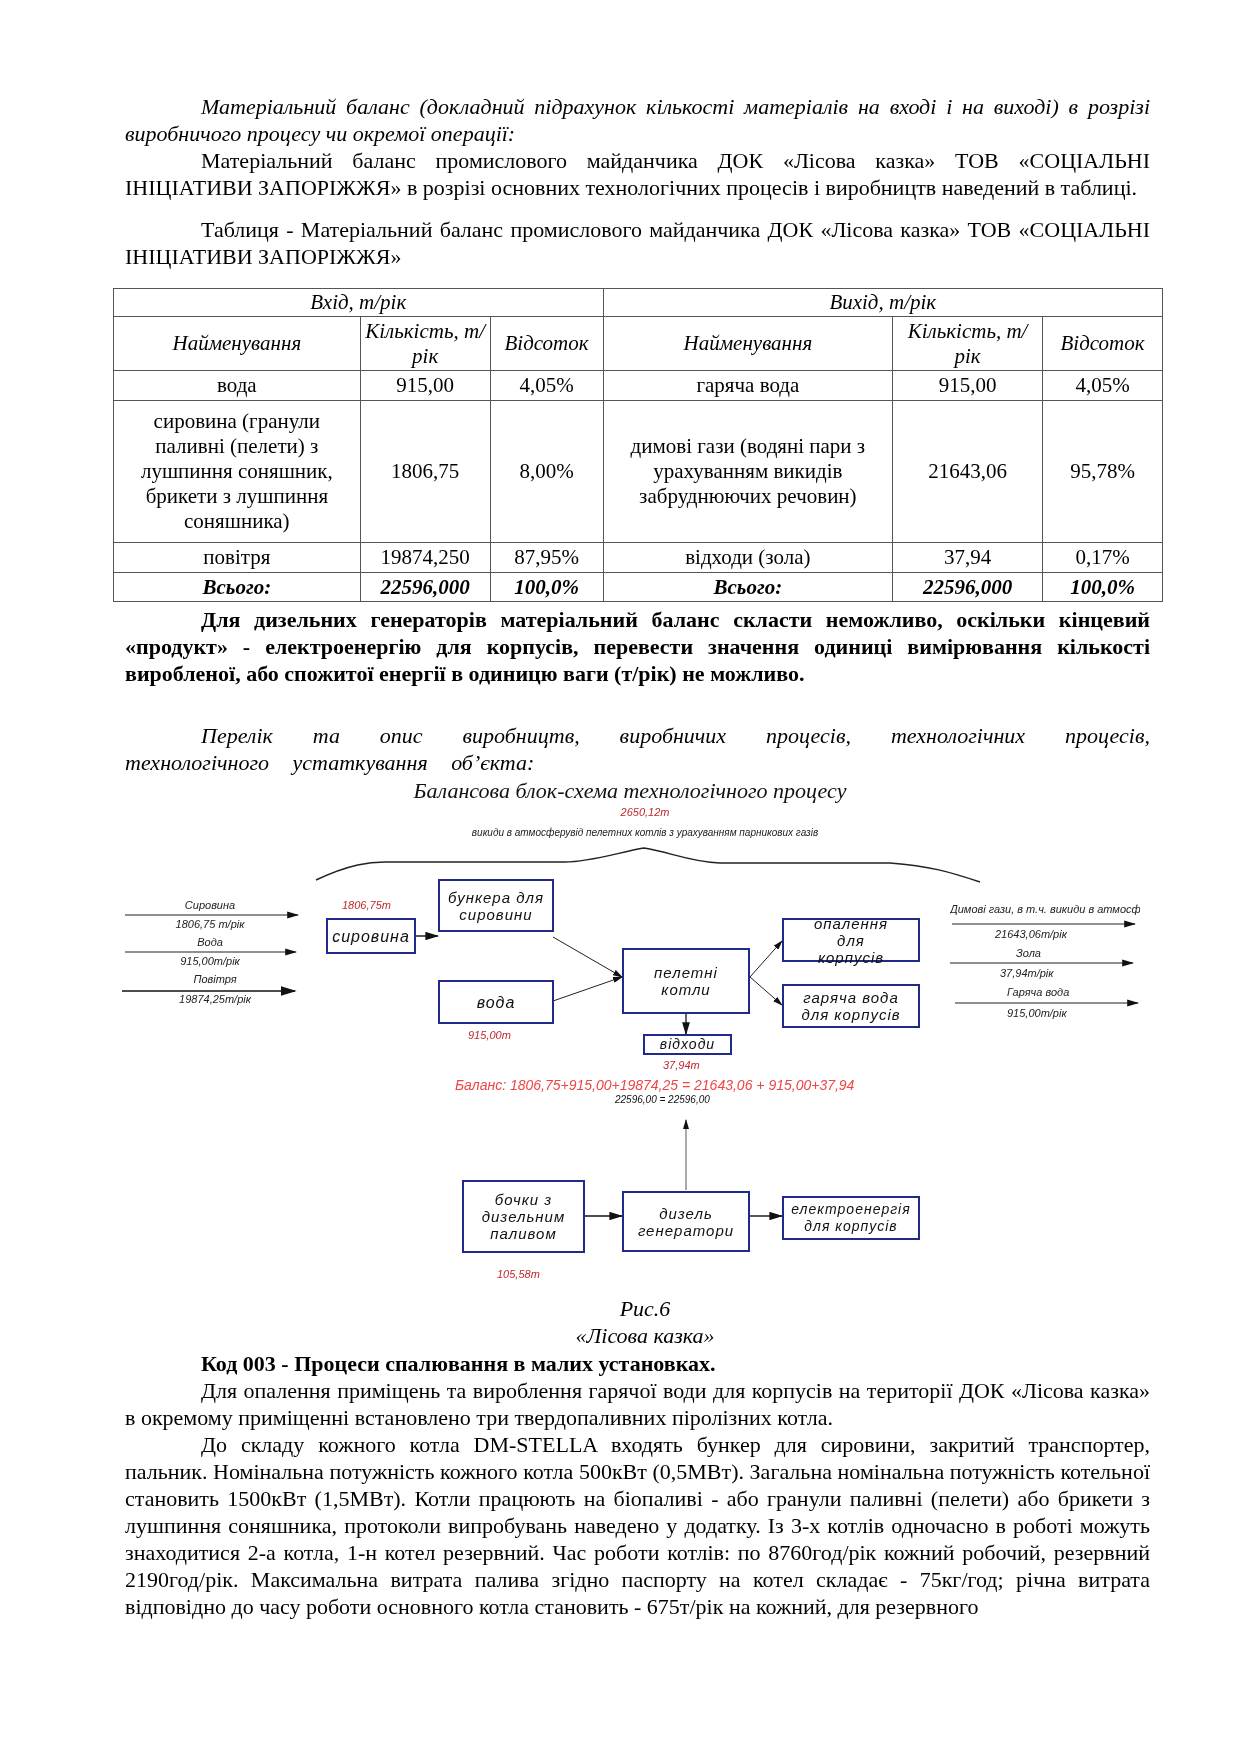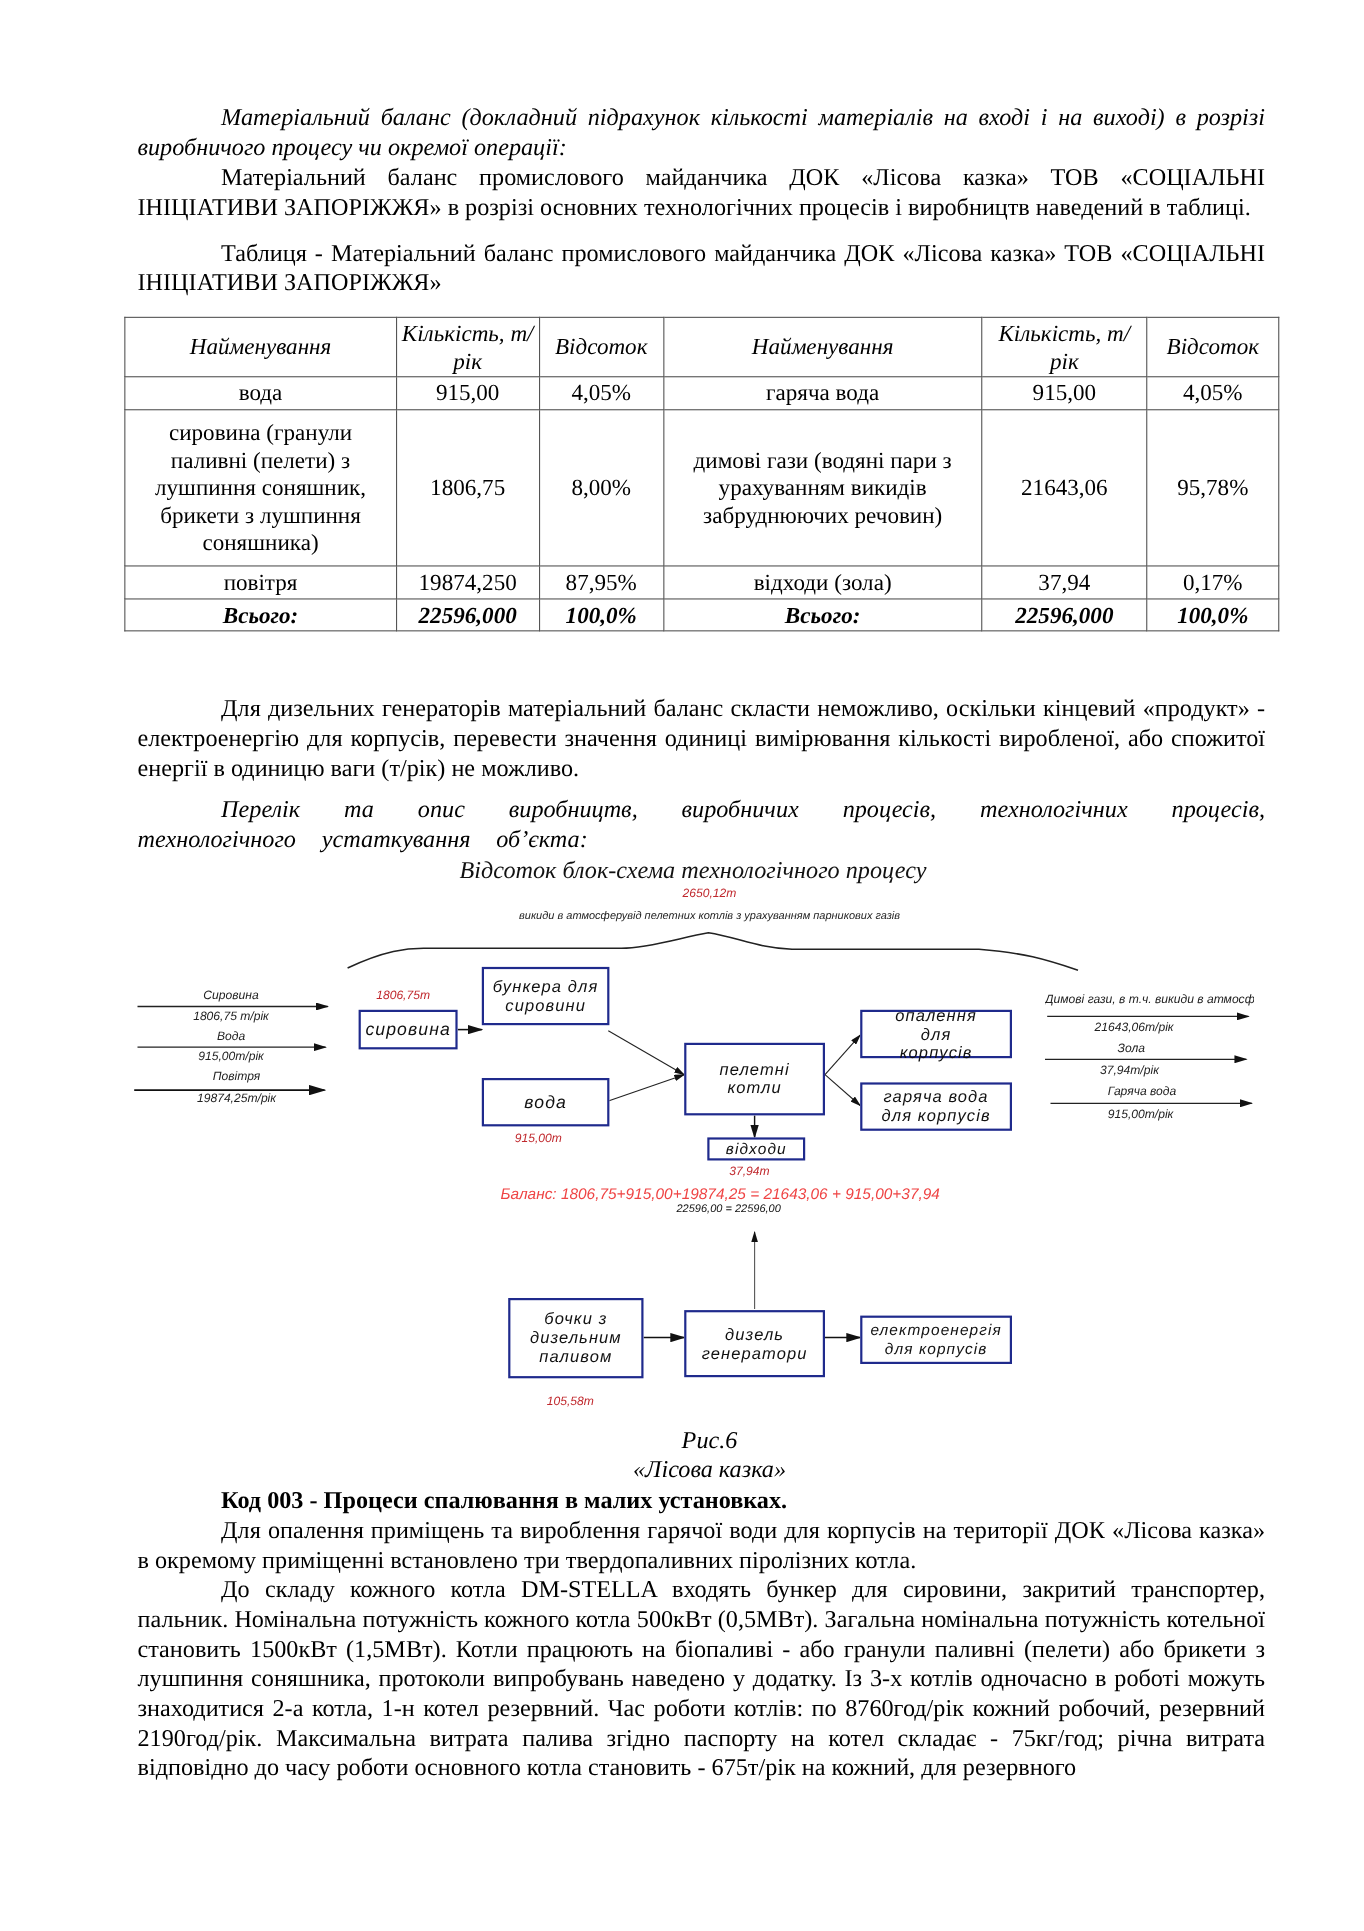--- a/index.html
+++ b/index.html
@@ -37,20 +37,24 @@
 <table class="bal">
   <colgroup>
     <col style="width:247px">
       <col style="width:130px">
       <col style="width:113px">
     <col style="width:290px">
       <col style="width:150px">
       <col style="width:120px">
   </colgroup>
   <tbody>
+      <tr style="height:27px;">
+    <td colspan="3" class="hdr">Вхід, т/рік</td>
+    <td colspan="3" class="hdr">Вихід, т/рік</td>
+  </tr>
   <tr style="height:54px;">
     <td class="hdr">Найменування</td>
     <td class="hdr">Кількість, т/рік</td>
     <td class="hdr">Відсоток</td>
     <td class="hdr">Найменування</td>
     <td class="hdr">Кількість, т/рік</td>
     <td class="hdr">Відсоток</td>
   </tr>
   <tr style="height:30px;">
     <td>вода</td>
@@ -80,24 +84,24 @@
     <td>Всього:</td>
     <td>22596,000</td>
     <td>100,0%</td>
     <td>Всього:</td>
     <td>22596,000</td>
     <td>100,0%</td>
   </tr>
 </tbody>
   </table>
 
-<p class="p indent" style="top:630px;">Для дизельних генераторів матеріальний баланс скласти неможливо, оскільки кінцевий «продукт» - електроенергію для корпусів, перевести значення одиниці вимірювання кількості виробленої, або спожитої енергії в одиницю ваги (т/рік) не можливо.</p>
+<p class="p indent" style="top:606px;font-weight:bold;">Для дизельних генераторів матеріальний баланс скласти неможливо, оскільки кінцевий «продукт» - електроенергію для корпусів, перевести значення одиниці вимірювання кількості виробленої, або спожитої енергії в одиницю ваги (т/рік) не можливо.</p>
 <p class="p it indent" style="top:722px; word-spacing:18px;">Перелік та опис виробництв, виробничих процесів, технологічних процесів, технологічного устаткування об’єкта:</p>
 
-<div class="dg" style="left:380px; top:778px; width:500px; text-align:center; font-family:'Liberation Serif',serif; font-size:22px; color:#111;">Відсоток блок-схема технологічного процесу</div>
+<div class="dg" style="left:380px; top:778px; width:500px; text-align:center; font-family:'Liberation Serif',serif; font-size:22px; color:#111;">Балансова блок-схема технологічного процесу</div>
 <div class="lbl red" style="left:600px; top:806px; width:90px; text-align:center;">2650,12т</div>
 <div class="lbl" style="left:420px; top:827px; width:450px; text-align:center; font-size:10px;">викиди в атмосферувід пелетних котлів з урахуванням парникових газів</div>
 
 <svg class="lines" width="1240" height="1755">
   <defs>
     <marker id="ah" markerWidth="10" markerHeight="6" refX="9" refY="3" orient="auto">
       <path d="M0,0 L10,3 L0,6 Z" fill="#111"></path>
     </marker>
   </defs>
 

